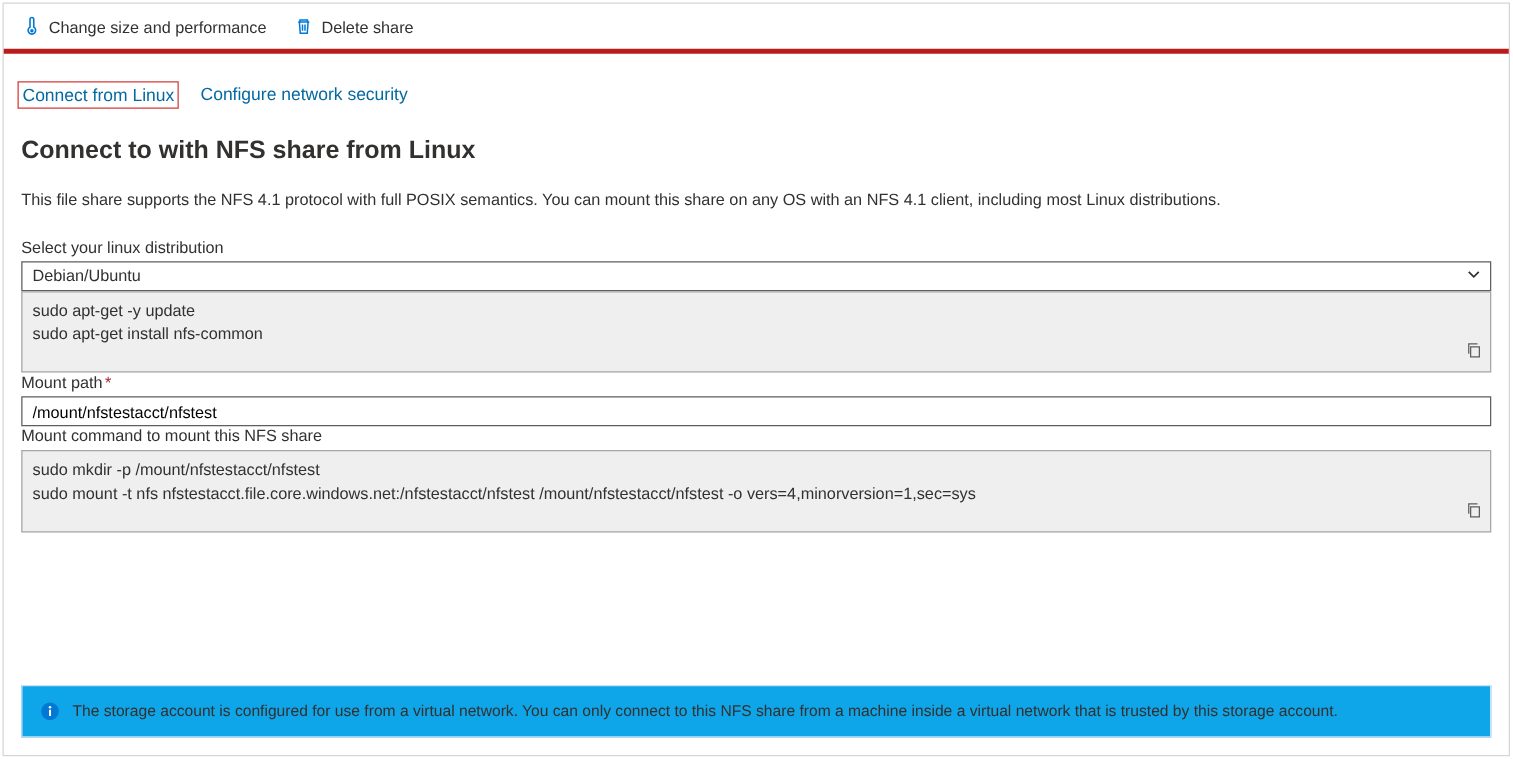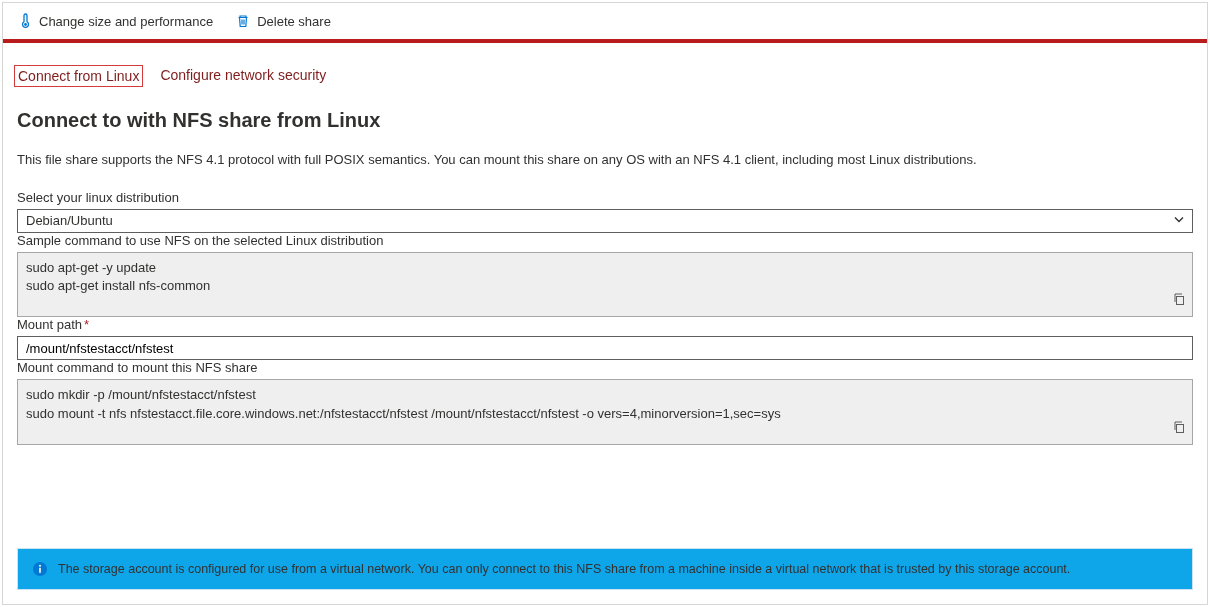--- a/index.html
+++ b/index.html
@@ -48,21 +48,21 @@
   .tabs {
     display: flex;
     gap: 14px;
     margin-bottom: 22px;
     margin-left: -3px;
   }
   .tab {
     padding: 2px 3px;
     font-size: 14px;
     cursor: pointer;
-    color: #7f1d1d;
+    color: #0369a1;
   }
   .tab.active {
     border: 1.5px solid #d53a3a;
   }
   h2.page-title {
     font-size: 20px;
     font-weight: 600;
     margin-bottom: 18px;
   }
   p.desc {
@@ -187,21 +187,20 @@
         </div>
         <span class="select-chevron">
           <svg width="12" height="12" viewBox="0 0 12 12">
               <path fill="none" stroke="#323130" stroke-width="1.4" d="M2 4l4 4 4-4"></path>
             </svg>
         </span>
       </div>
     </div>
 
     <div class="field">
-      <div class="field-label">Sample command to use NFS on the selected Linux distribution</div>
       <div class="codebox"><span>sudo apt-get -y update
 sudo apt-get install nfs-common</span><span class="copy-btn"><svg width="14" height="14" viewBox="0 0 14 14">
               <rect x="4.5" y="4.5" width="7" height="8" fill="none" stroke="#605e5c"></rect>
               <path fill="none" stroke="#605e5c" d="M3 10V2h7"></path>
             </svg></span></div>
     </div>
 
     <div class="field">
       <div class="field-label">
         <span>Mount path</span>

